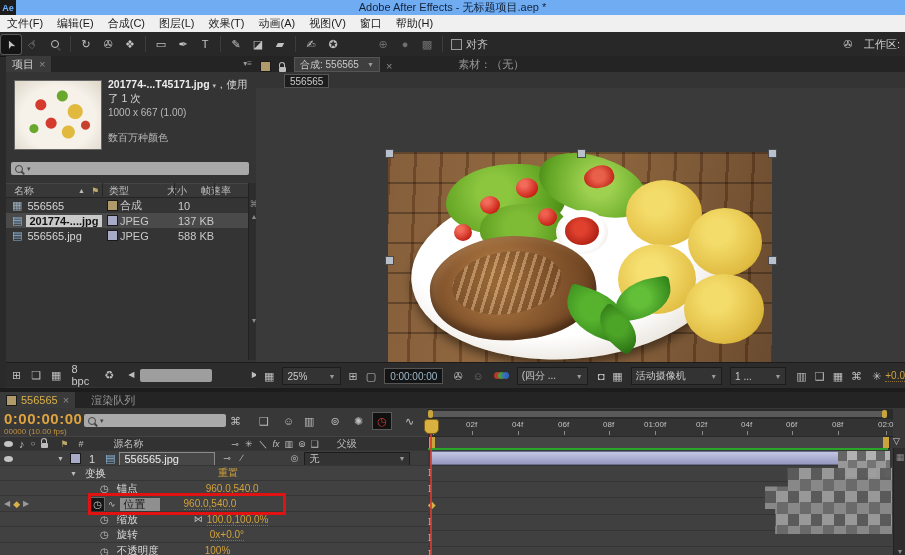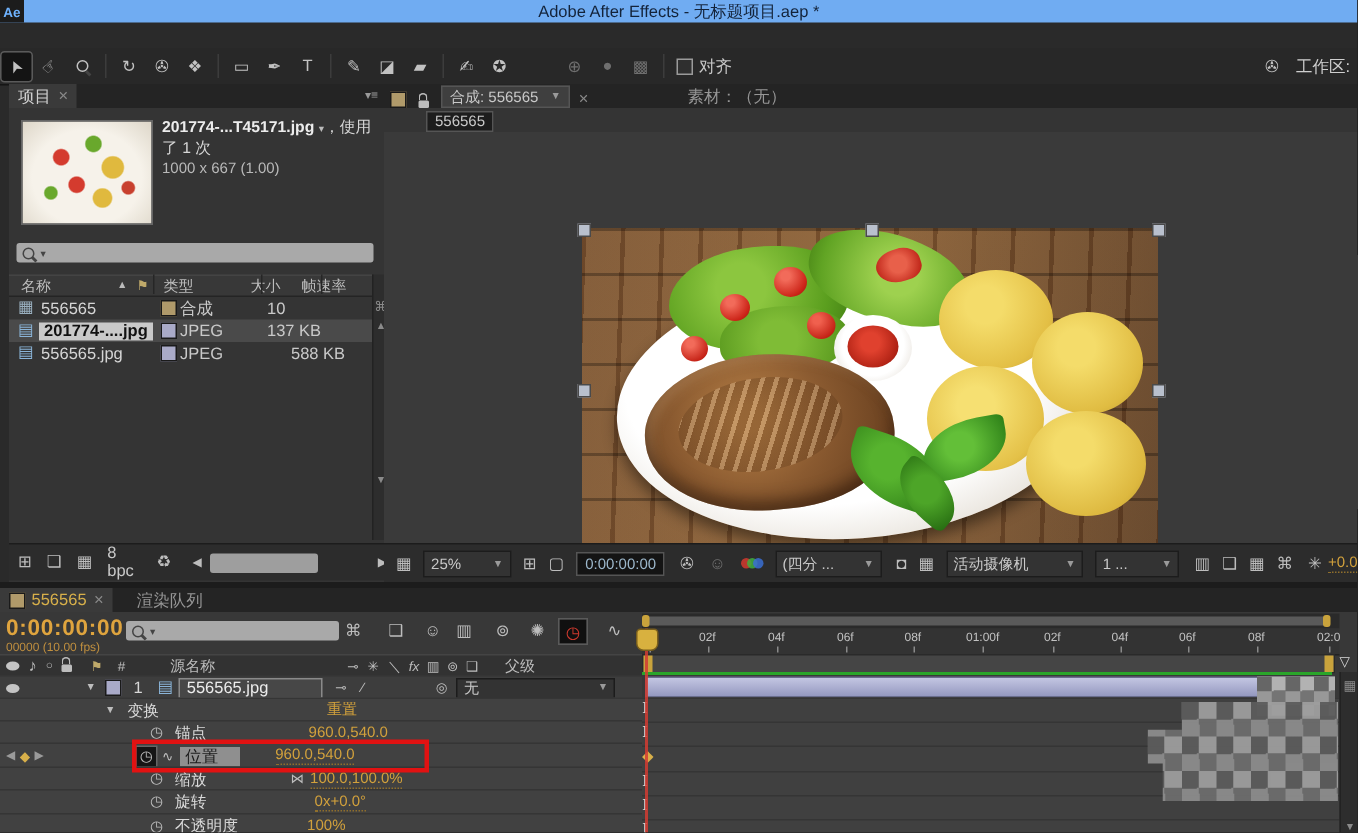--- a/index.html
+++ b/index.html
@@ -99,20 +99,31 @@
 
 <div class="app">
 
   <div class="abs titlebar">
     <span>Adobe After Effects - 无标题项目.aep *</span>
   </div>
   <div class="abs aechip">
     <span>Ae</span>
   </div>
 
+  <div class="abs menubar">
+    <span>文件(F)</span>
+    <span>编辑(E)</span>
+    <span>合成(C)</span>
+    <span>图层(L)</span>
+    <span>效果(T)</span>
+    <span>动画(A)</span>
+    <span>视图(V)</span>
+    <span>窗口</span>
+    <span>帮助(H)</span>
+  </div>
 
   <div class="abs toolbar">
     <div class="tool active">
         <span style="display:inline-block;transform:rotate(-115deg);">➤</span>
       </div>
     <div class="tool">
         <span style="display:inline-block;transform:rotate(-45deg);">☞</span>
       </div>
     <div class="tool">
         <span class="mag" style="border-color:#c2c2c2;"></span>
@@ -193,20 +204,21 @@
                     radial-gradient(circle at 22% 70%, #69a82c 0 4px, transparent 5px),
                     radial-gradient(circle at 62% 75%, #e0b93e 0 6px, transparent 7px),
                     radial-gradient(circle at 82% 65%, #c8402e 0 4px, transparent 5px),
                     radial-gradient(ellipse at 50% 55%, #f6f2ea 60%, #ddd6c8 100%);"></div>
     <div class="abs" style="left:102px;top:22px;width:148px;">
       <div style="color:#ececec;font-weight:bold;font-size:10.5px;">
         <span>201774-...T45171.jpg</span>
         <span style="font-size:7px;color:#bbb;">▾</span><span style="font-weight:normal;color:#d6d6d6;">，使用了 1 次</span>
       </div>
       <div style="color:#b9b9b9;font-size:10px;margin-top:1px;">1000 x 667 (1.00)</div>
+      <div style="color:#b9b9b9;font-size:10px;margin-top:13px;">数百万种颜色</div>
     </div>
 
     <div class="abs searchbox" style="left:5px;top:106px;width:230px;">
       <span class="mag"></span>
       <span style="font-size:7px;margin-left:4px;color:#444;">▾</span>
     </div>
 
     <div class="abs tl-hdr r" style="left:0;top:127px;width:242px;height:13px;background:#383838;">
       <span class="hdrcell" style="margin-left:8px;">名称</span>
       <span style="font-size:7px;color:#bbb;margin-left:44px;">▲</span>
@@ -231,21 +243,21 @@
       <span class="namechip" style="margin-left:4px;">201774-....jpg</span>
       <span class="swatch lav abs" style="left:101px;"></span>
       <span class="abs" style="left:114px;color:#c9c9c9;">JPEG</span>
       <span class="abs" style="left:172px;color:#c9c9c9;">137 KB</span>
     </div>
     <div class="abs row15" style="left:0;top:172px;width:242px;">
       <span class="ic" style="margin-left:6px;color:#8ab4d8;">▤</span>
       <span style="margin-left:5px;color:#d6d6d6;">556565.jpg</span>
       <span class="swatch lav abs" style="left:101px;"></span>
       <span class="abs" style="left:114px;color:#c9c9c9;">JPEG</span>
-      <span class="abs" style="left:172px;color:#c9c9c9;margin-left:16px;">588 KB</span>
+      <span class="abs" style="left:172px;color:#c9c9c9;">588 KB</span>
     </div>
 
     <div class="abs sbv" style="left:242px;top:127px;width:10px;height:177px;">
       <div class="sbar-arrow" style="margin-top:16px;"><span style="font-size:9px;">⌘</span></div>
       <div class="sbar-arrow" style="margin-top:4px;">▲</div>
       <div class="sbar-arrow abs" style="bottom:36px;left:0;right:0;">▼</div>
     </div>
 
     <div class="abs botbar r" style="left:0;top:306px;width:252px;height:24px;">
       <span class="ic" style="margin-left:6px;">⊞</span>

